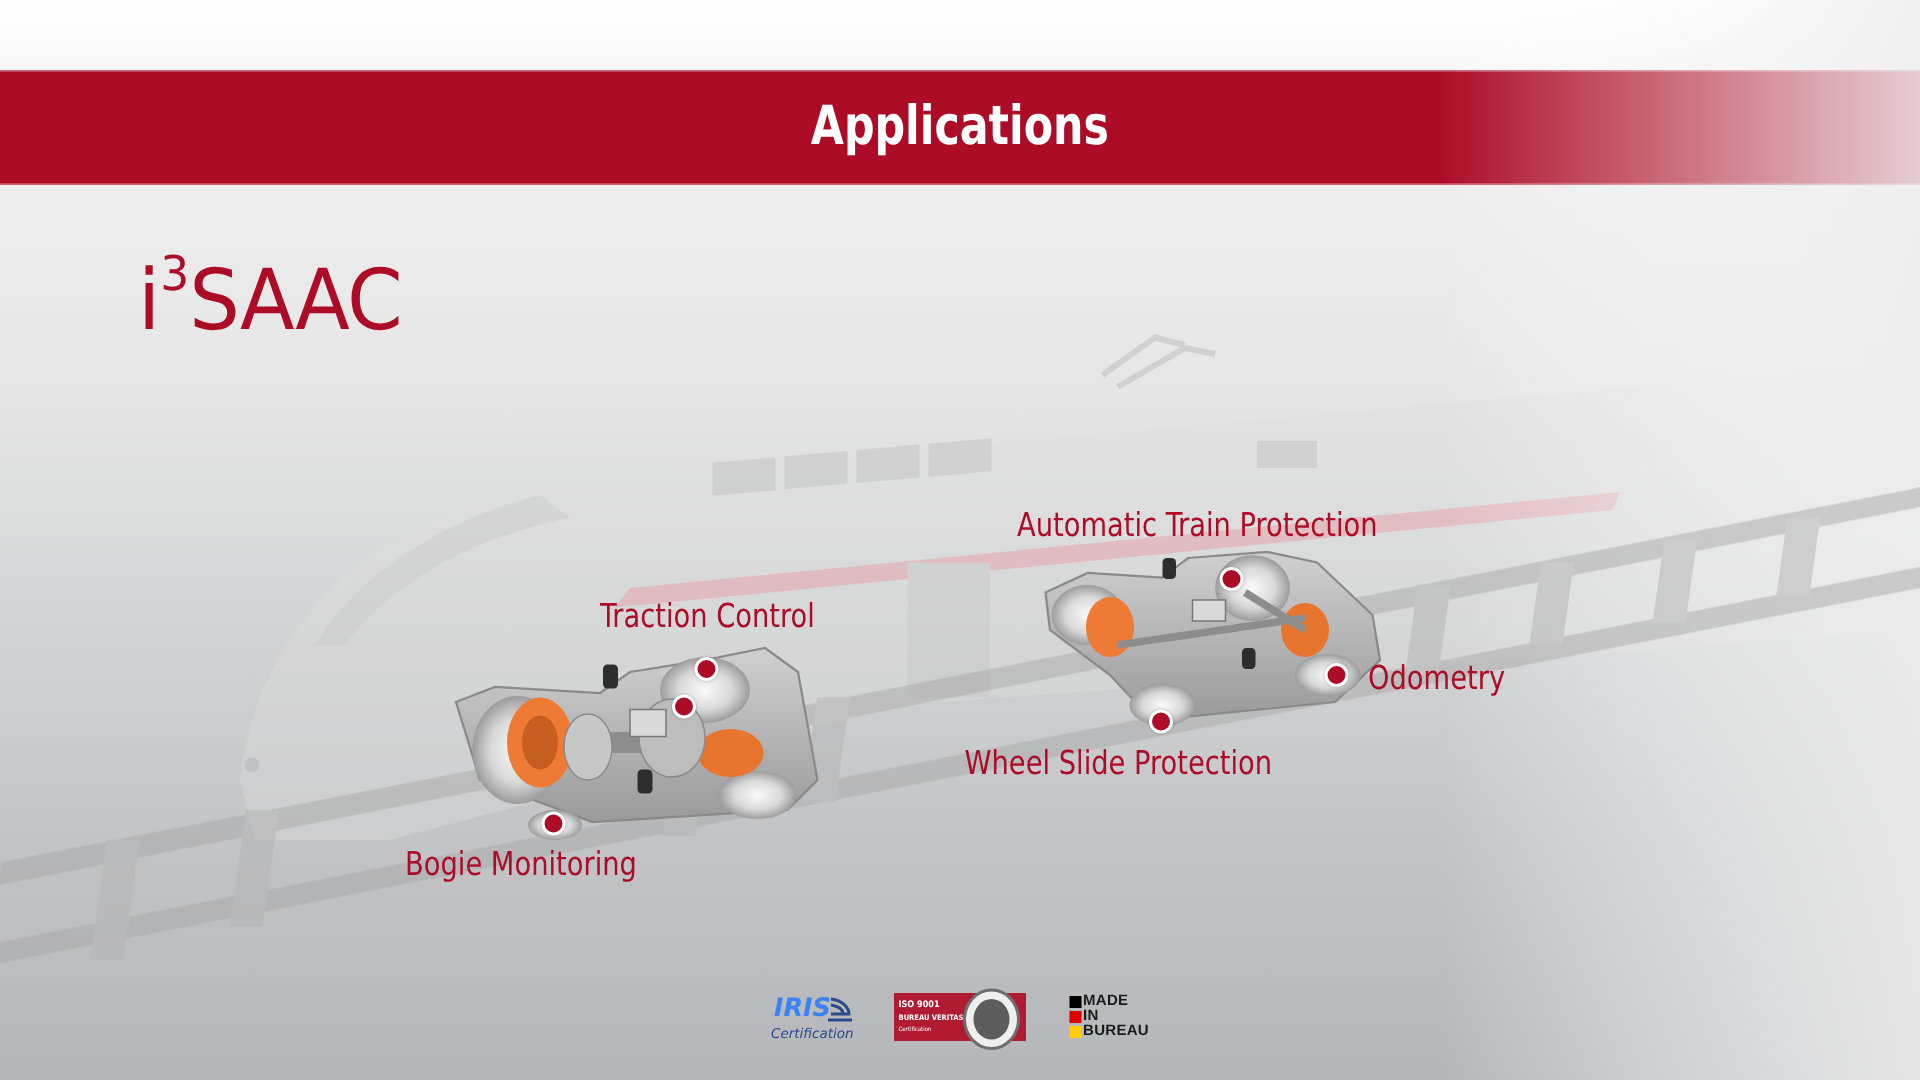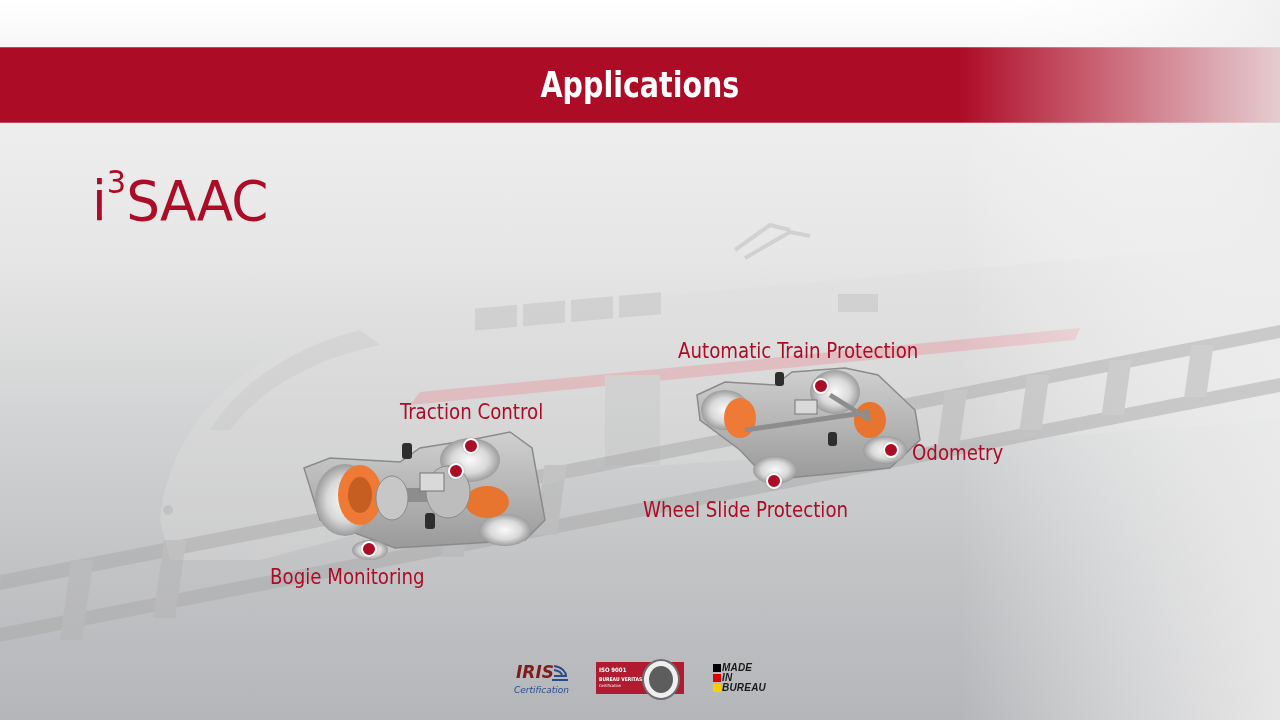--- a/index.html
+++ b/index.html
@@ -38,36 +38,36 @@
       line-height: 26px;
     }
     .dot {
       position: absolute; width: 16px; height: 16px; border-radius: 50%;
       background: #ad0c27; border: 2px solid #ffffff;
       box-shadow: 0 0 2px rgba(0,0,0,0.25);
     }
 
     .footer-logos { position: absolute; left: 512px; top: 660px; height: 40px; }
     .iris { position: absolute; left: 0; top: 0; width: 60px; height: 40px; }
-    .iris-word { position: absolute; left: 4px; top: 2px; font-size: 17px; font-weight: bold; font-style: italic; color: #7f1d1d; letter-spacing: 0px; }
+    .iris-word { position: absolute; left: 4px; top: 2px; font-size: 17px; font-weight: bold; font-style: italic; color: #3b82f6; letter-spacing: 0px; }
     .iris-cert { position: absolute; left: 2px; top: 25px; font-size: 9px; font-style: italic; color: #2b4a8b; }
     .iris-arc { position: absolute; left: 40px; top: 4px; }
 
     .bv { position: absolute; left: 84px; top: 2px; width: 88px; height: 32px; background: #b11b31; }
     .bv-text { position: absolute; left: 3px; color: #ffffff; font-family: "DejaVu Sans Condensed", "DejaVu Sans", sans-serif; white-space: nowrap; }
     .bv-iso { top: 4px; font-size: 6px; font-weight: bold; }
     .bv-name { top: 14px; font-size: 5px; font-weight: bold; }
     .bv-cert { top: 21px; font-size: 4px; }
     .bv-seal { position: absolute; left: 46px; top: -3px; width: 38px; height: 41px; border-radius: 50%; background: #efefef; border: 2px solid #6e6e6e; }
     .bv-seal-inner { position: absolute; left: 5px; top: 5px; width: 24px; height: 27px; border-radius: 50%; background: #5d5d5d; }
 
     .mig { position: absolute; left: 201px; top: 3px; }
     .mig-row { display: flex; align-items: center; height: 10px; }
     .mig-sq { width: 8px; height: 8px; margin-right: 1px; }
-    .mig-txt { font-family: "Liberation Sans", sans-serif; font-size: 10px; font-weight: bold; color: #1a1a1a; line-height: 10px; letter-spacing: 0.2px; font-style: italic; }
+    .mig-txt { font-family: "Liberation Sans", sans-serif; font-size: 10px; font-weight: bold; color: #1a1a1a; line-height: 10px; letter-spacing: 0.2px; }
   </style>
 </head>
 <body>
 
 <div class="top-strip"></div>
 
 <div class="header-band">
   <div class="header-title">Applications</div>
 </div>
 

